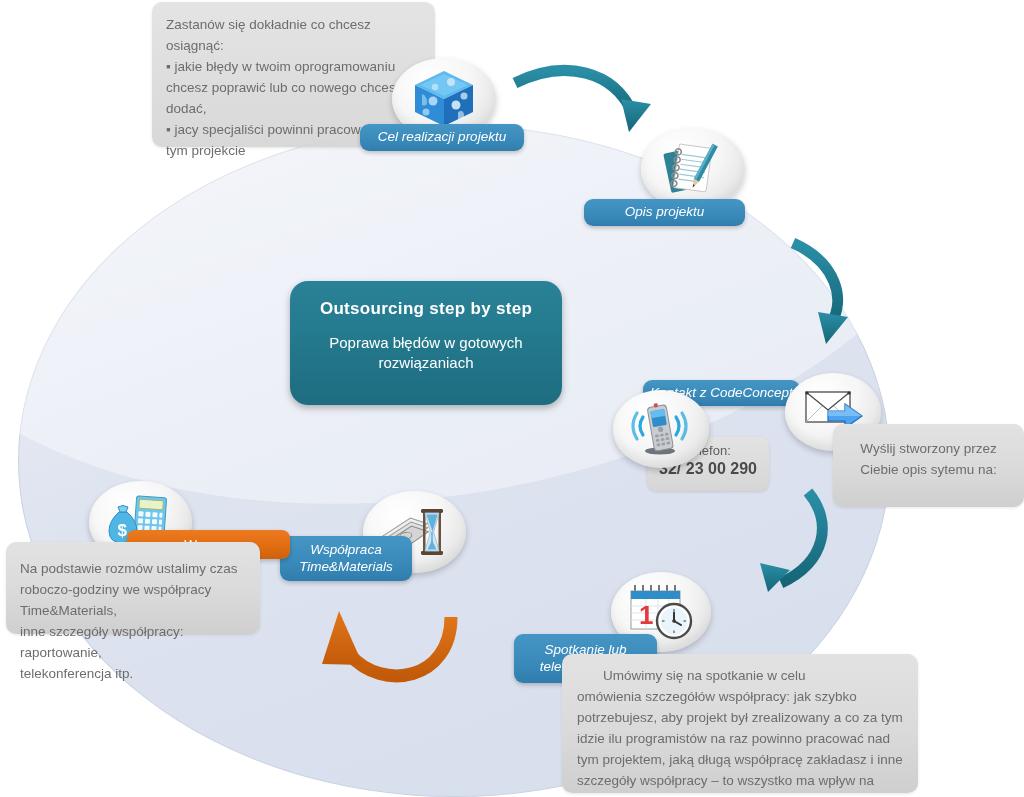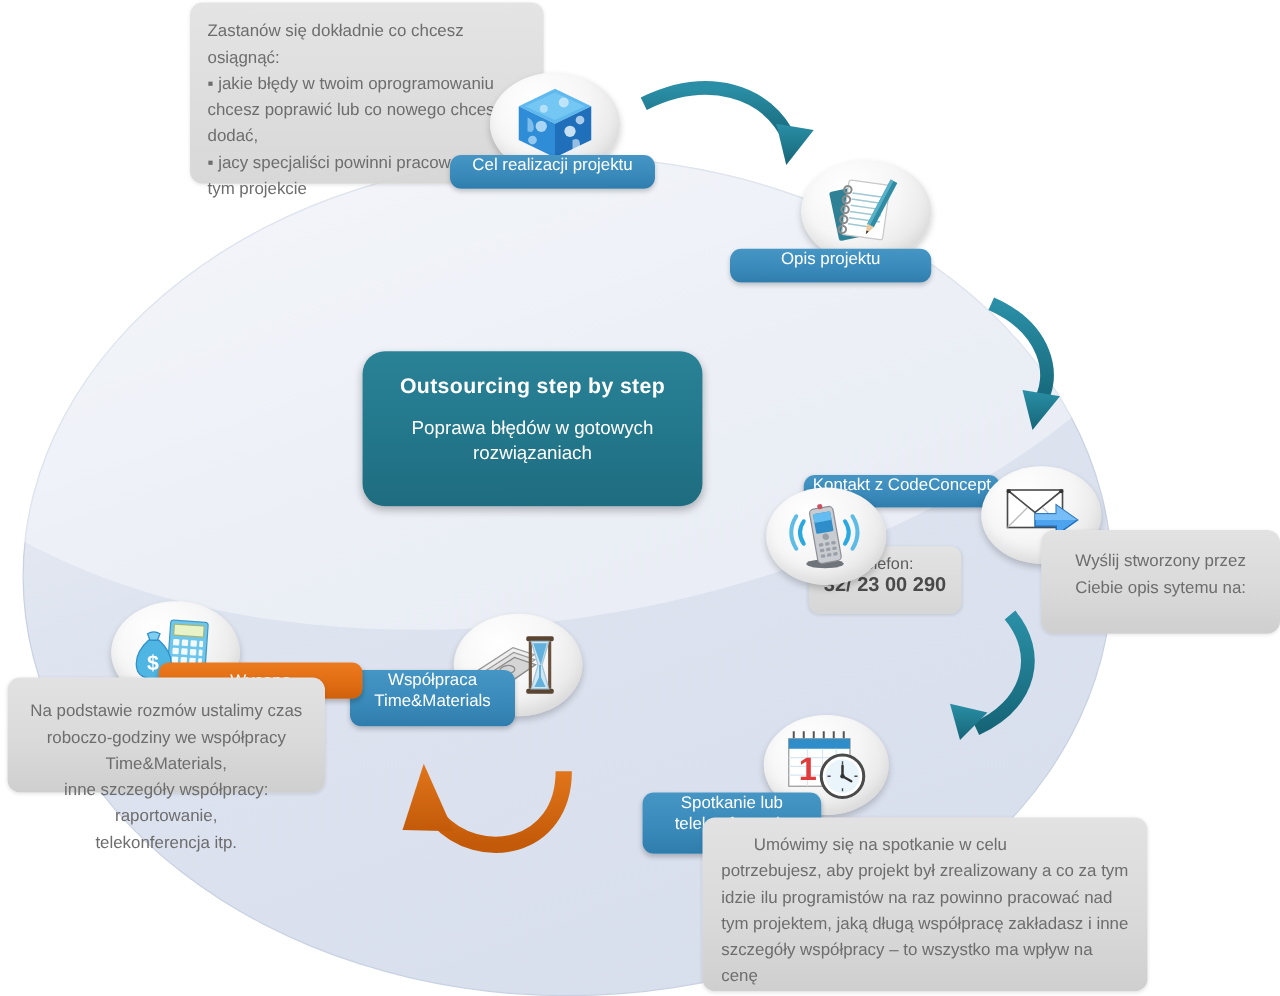--- a/index.html
+++ b/index.html
@@ -108,43 +108,43 @@
   }
   #note-email .email-line {
     color: #3b8fbf;
     font-size: 15px;
     margin-top: 3px;
   }
   #note-pricing {
     left: 6px; top: 542px;
     width: 254px; height: 92px;
     padding: 16px 14px;
-    text-align: center;
   }
   #note-meeting {
     left: 562px; top: 654px;
     width: 356px; height: 139px;
     padding: 11px 15px;
   }
   #note-meeting .indent { text-indent: 26px; }
 
   
   .step-label {
     position: absolute;
     background: linear-gradient(180deg, #4596c4 0%, #3a8bbb 55%, #2f7dad 100%);
     color: #ffffff;
     border-radius: 9px;
     font-size: 13.5px;
     text-align: center;
     display: flex;
-    align-items: flex-start;
+    align-items: center;
     justify-content: center;
     box-shadow: 0 2px 4px rgba(0,0,0,0.22);
     box-sizing: border-box;
     line-height: 1.25;
+    font-style: italic;
   }
   #label-goal      { left: 360px; top: 124px; width: 164px; height: 27px; }
   #label-desc      { left: 584px; top: 199px; width: 161px; height: 27px; }
   #label-contact   { left: 643px; top: 380px; width: 157px; height: 26px;
                      border-radius: 9px 9px 0 0; }
   #label-meeting   { left: 514px; top: 634px; width: 143px; height: 49px; }
   #label-coop      { left: 280px; top: 536px; width: 132px; height: 45px; }
 
   
   .step-label-orange {
@@ -432,20 +432,21 @@
       <circle cx="48" cy="38" r="1.8" fill="#333"></circle>
     </svg>
   </div>
 
   <div class="step-label" id="label-meeting">
     <span>Spotkanie lub telekonferencja</span>
   </div>
 
   <div class="note" id="note-meeting">
     <p class="indent">Umówimy się na spotkanie w celu</p>
+    <p>omówienia szczegółów współpracy: jak szybko</p>
     <p>potrzebujesz, aby projekt był zrealizowany a co za tym</p>
     <p>idzie ilu programistów na raz powinno pracować nad</p>
     <p>tym projektem, jaką długą współpracę zakładasz i inne</p>
     <p>szczegóły współpracy – to wszystko ma wpływ na cenę</p>
 
   </div>
 
   <div class="disc" id="disc-hour">
     <svg width="72" height="58" viewBox="0 0 72 58">
 

